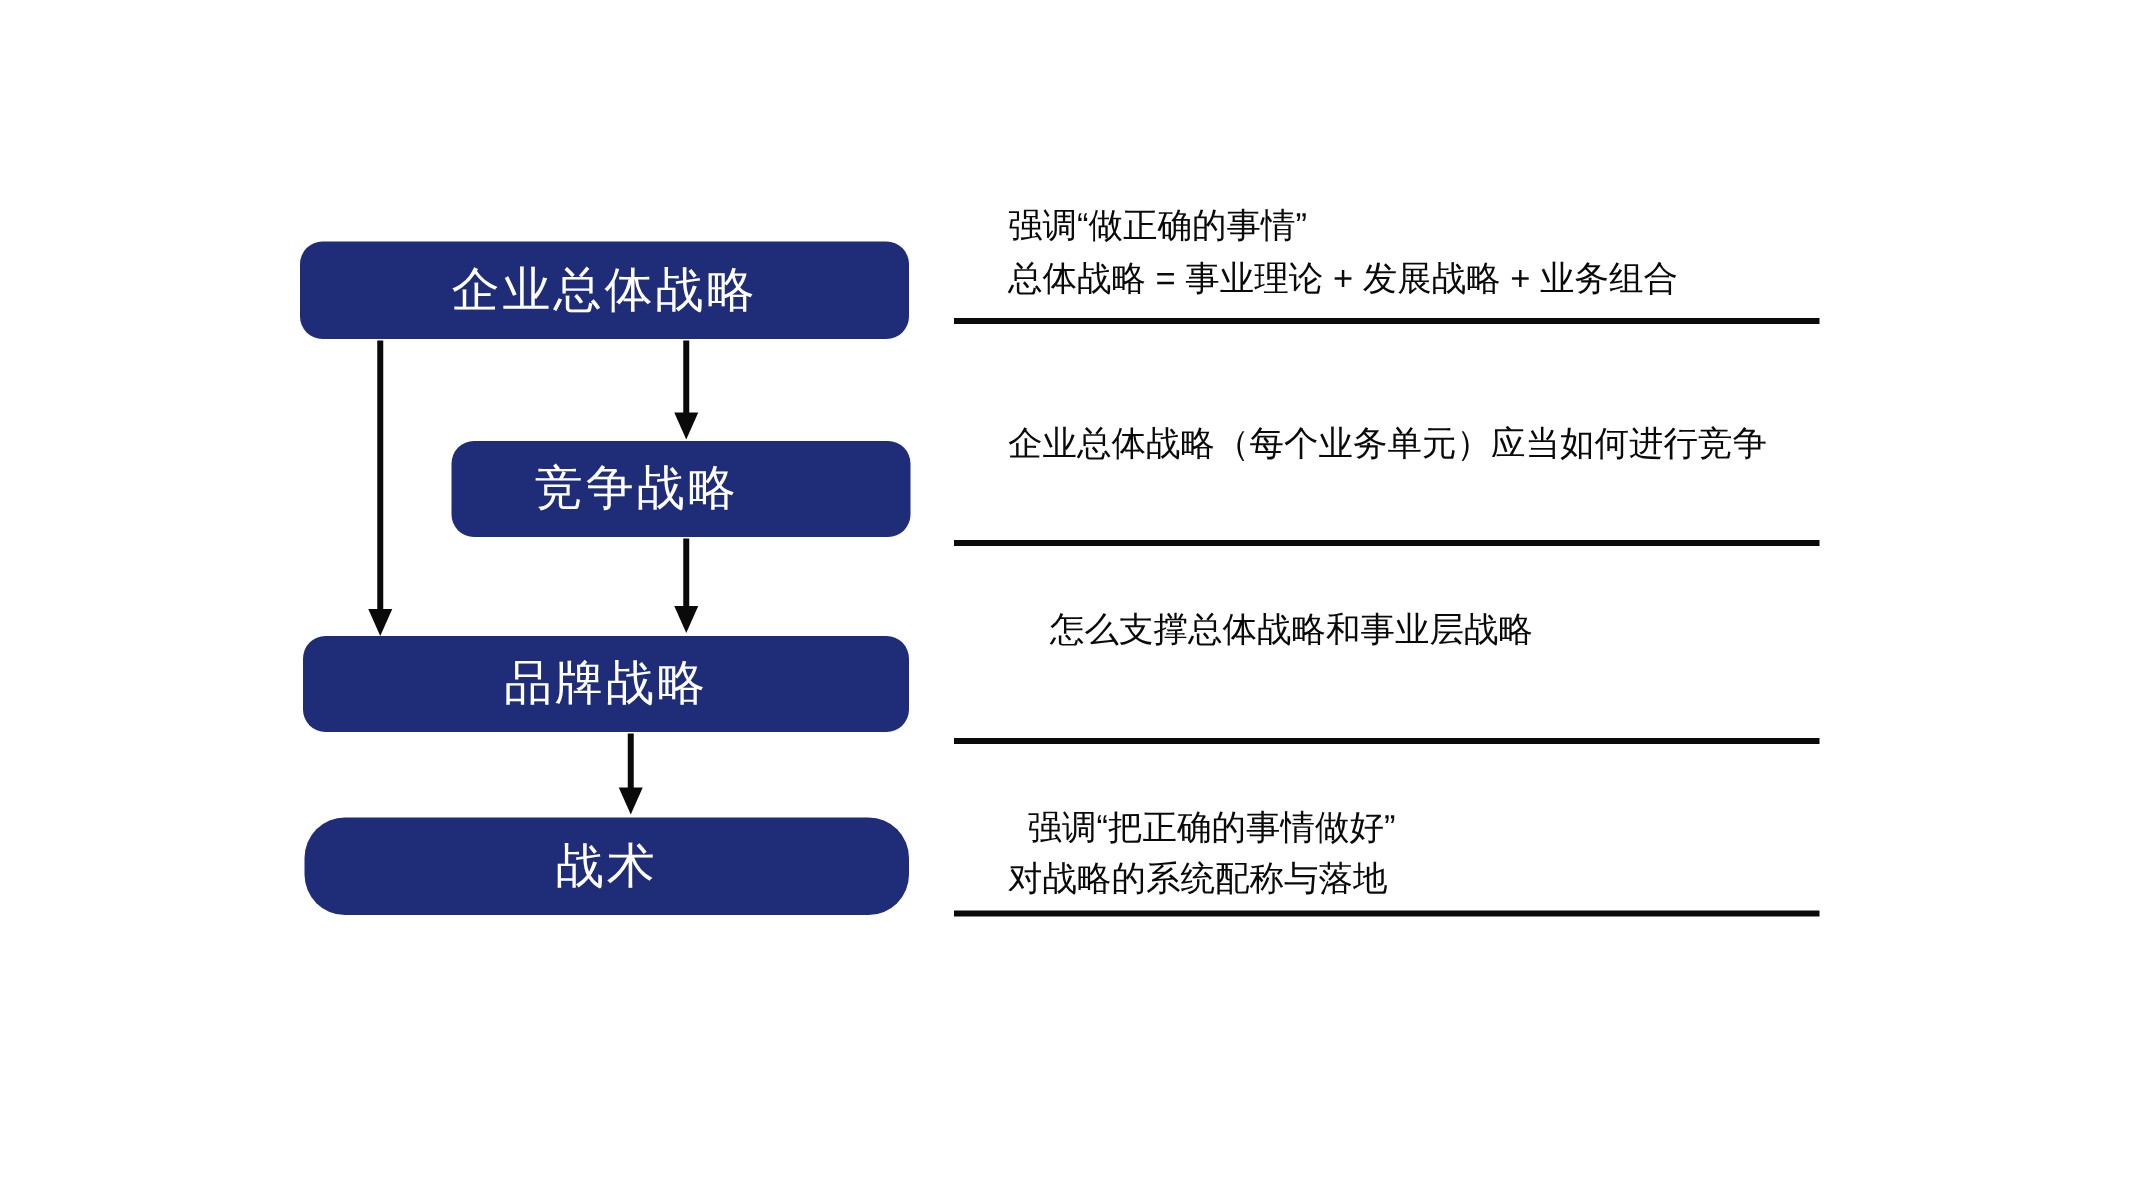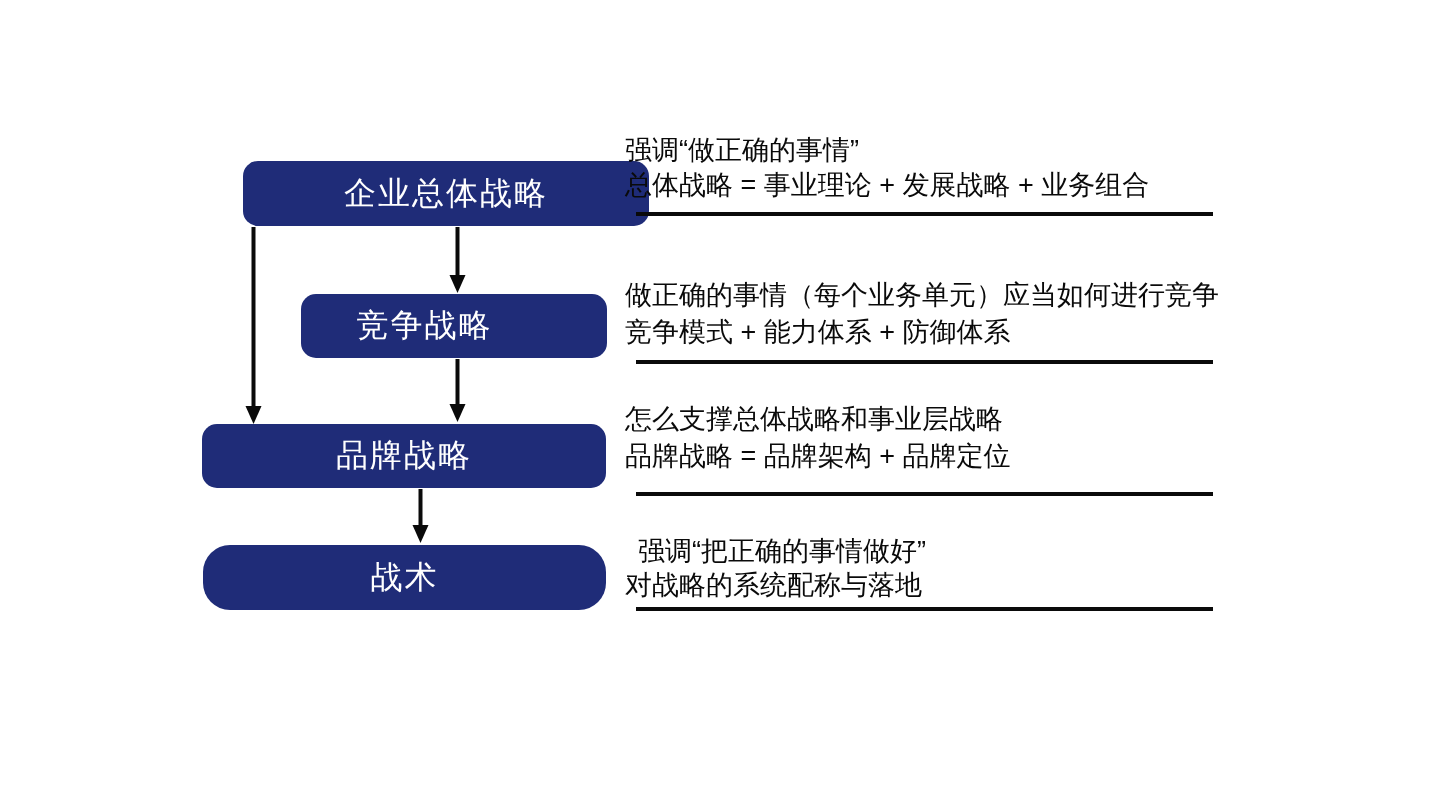--- a/index.html
+++ b/index.html
@@ -22,51 +22,51 @@
     color: var(--box-text, #ffffff);
     border-radius: 15px;
     display: flex;
     align-items: center;
     justify-content: center;
     font-size: 32px;
     font-weight: 500;
     letter-spacing: 2px;
     box-sizing: border-box;
   }
-  .box1 { left: 200px; top: 161px; width: 406px; height: 65px; margin-left: 43px; }
+  .box1 { left: 200px; top: 161px; width: 406px; height: 65px; }
   .box2 { left: 301px; top: 294px; width: 306px; height: 64px; padding-right: 59px; }
   .box3 { left: 202px; top: 424px; width: 404px; height: 64px; justify-content: center; }
   .box4 { left: 203px; top: 545px; width: 403px; height: 65px; border-radius: 27px; }
 
   
   .arrows {
     position: absolute;
     left: 0; top: 0;
     width: 1432px;
     height: 800px;
     pointer-events: none;
   }
   .arrows line { stroke: var(--ink, #0a0a0a); stroke-width: 4; }
   .arrows polygon { fill: var(--ink, #0a0a0a); }
 
   
   .ann-line {
     position: absolute;
-    left: 625px;
+    left: 672px;
     white-space: nowrap;
-    font-size: 27px;
+    font-size: 23px;
     line-height: 30px;
     color: var(--ink, #0a0a0a);
   }
   .bold { font-weight: 400; }
   .a1l1 { top: 135px; }
   .a1l2 { top: 170px; }
   .a2l1 { top: 280px; }
   .a2l2 { top: 317px; }
-  .a3l1 { top: 404px; }
+  .a3l1 { top: 404px; margin-left: 28px; }
   .a3l2 { top: 441px; }
   .a4l1 { top: 536px; margin-left: 13px; }
   .a4l2 { top: 570px; }
 
   .divider {
     position: absolute;
     left: 636px;
     width: 577px;
     height: 4px;
     background: var(--ink, #0a0a0a);
@@ -114,25 +114,23 @@
     <g>
       <line x1="420.5" y1="489" x2="420.5" y2="527"></line>
       <polygon points="412.5,525 428.5,525 420.5,543"></polygon>
     </g>
   </svg>
 
   <div class="ann-line a1l1">强调“做正确的事情”</div>
   <div class="ann-line bold a1l2">总体战略 = 事业理论 + 发展战略 + 业务组合</div>
   <div class="divider d1"></div>
 
-  <div class="ann-line a2l1">做正确的事情（每个业务单元）应当如何进行竞争</div>
-  <div class="ann-line bold a2l2">竞争模式 + 能力体系 + 防御体系</div>
+  <div class="ann-line a2l1">企业总体战略（每个业务单元）应当如何进行竞争</div>
   <div class="divider d2"></div>
 
   <div class="ann-line a3l1">怎么支撑总体战略和事业层战略</div>
-  <div class="ann-line bold a3l2">品牌战略 = 品牌架构 + 品牌定位</div>
   <div class="divider d3"></div>
 
   <div class="ann-line a4l1">强调“把正确的事情做好”</div>
   <div class="ann-line bold a4l2">对战略的系统配称与落地</div>
   <div class="divider d4"></div>
 
 </div>
 
 </body></html>

